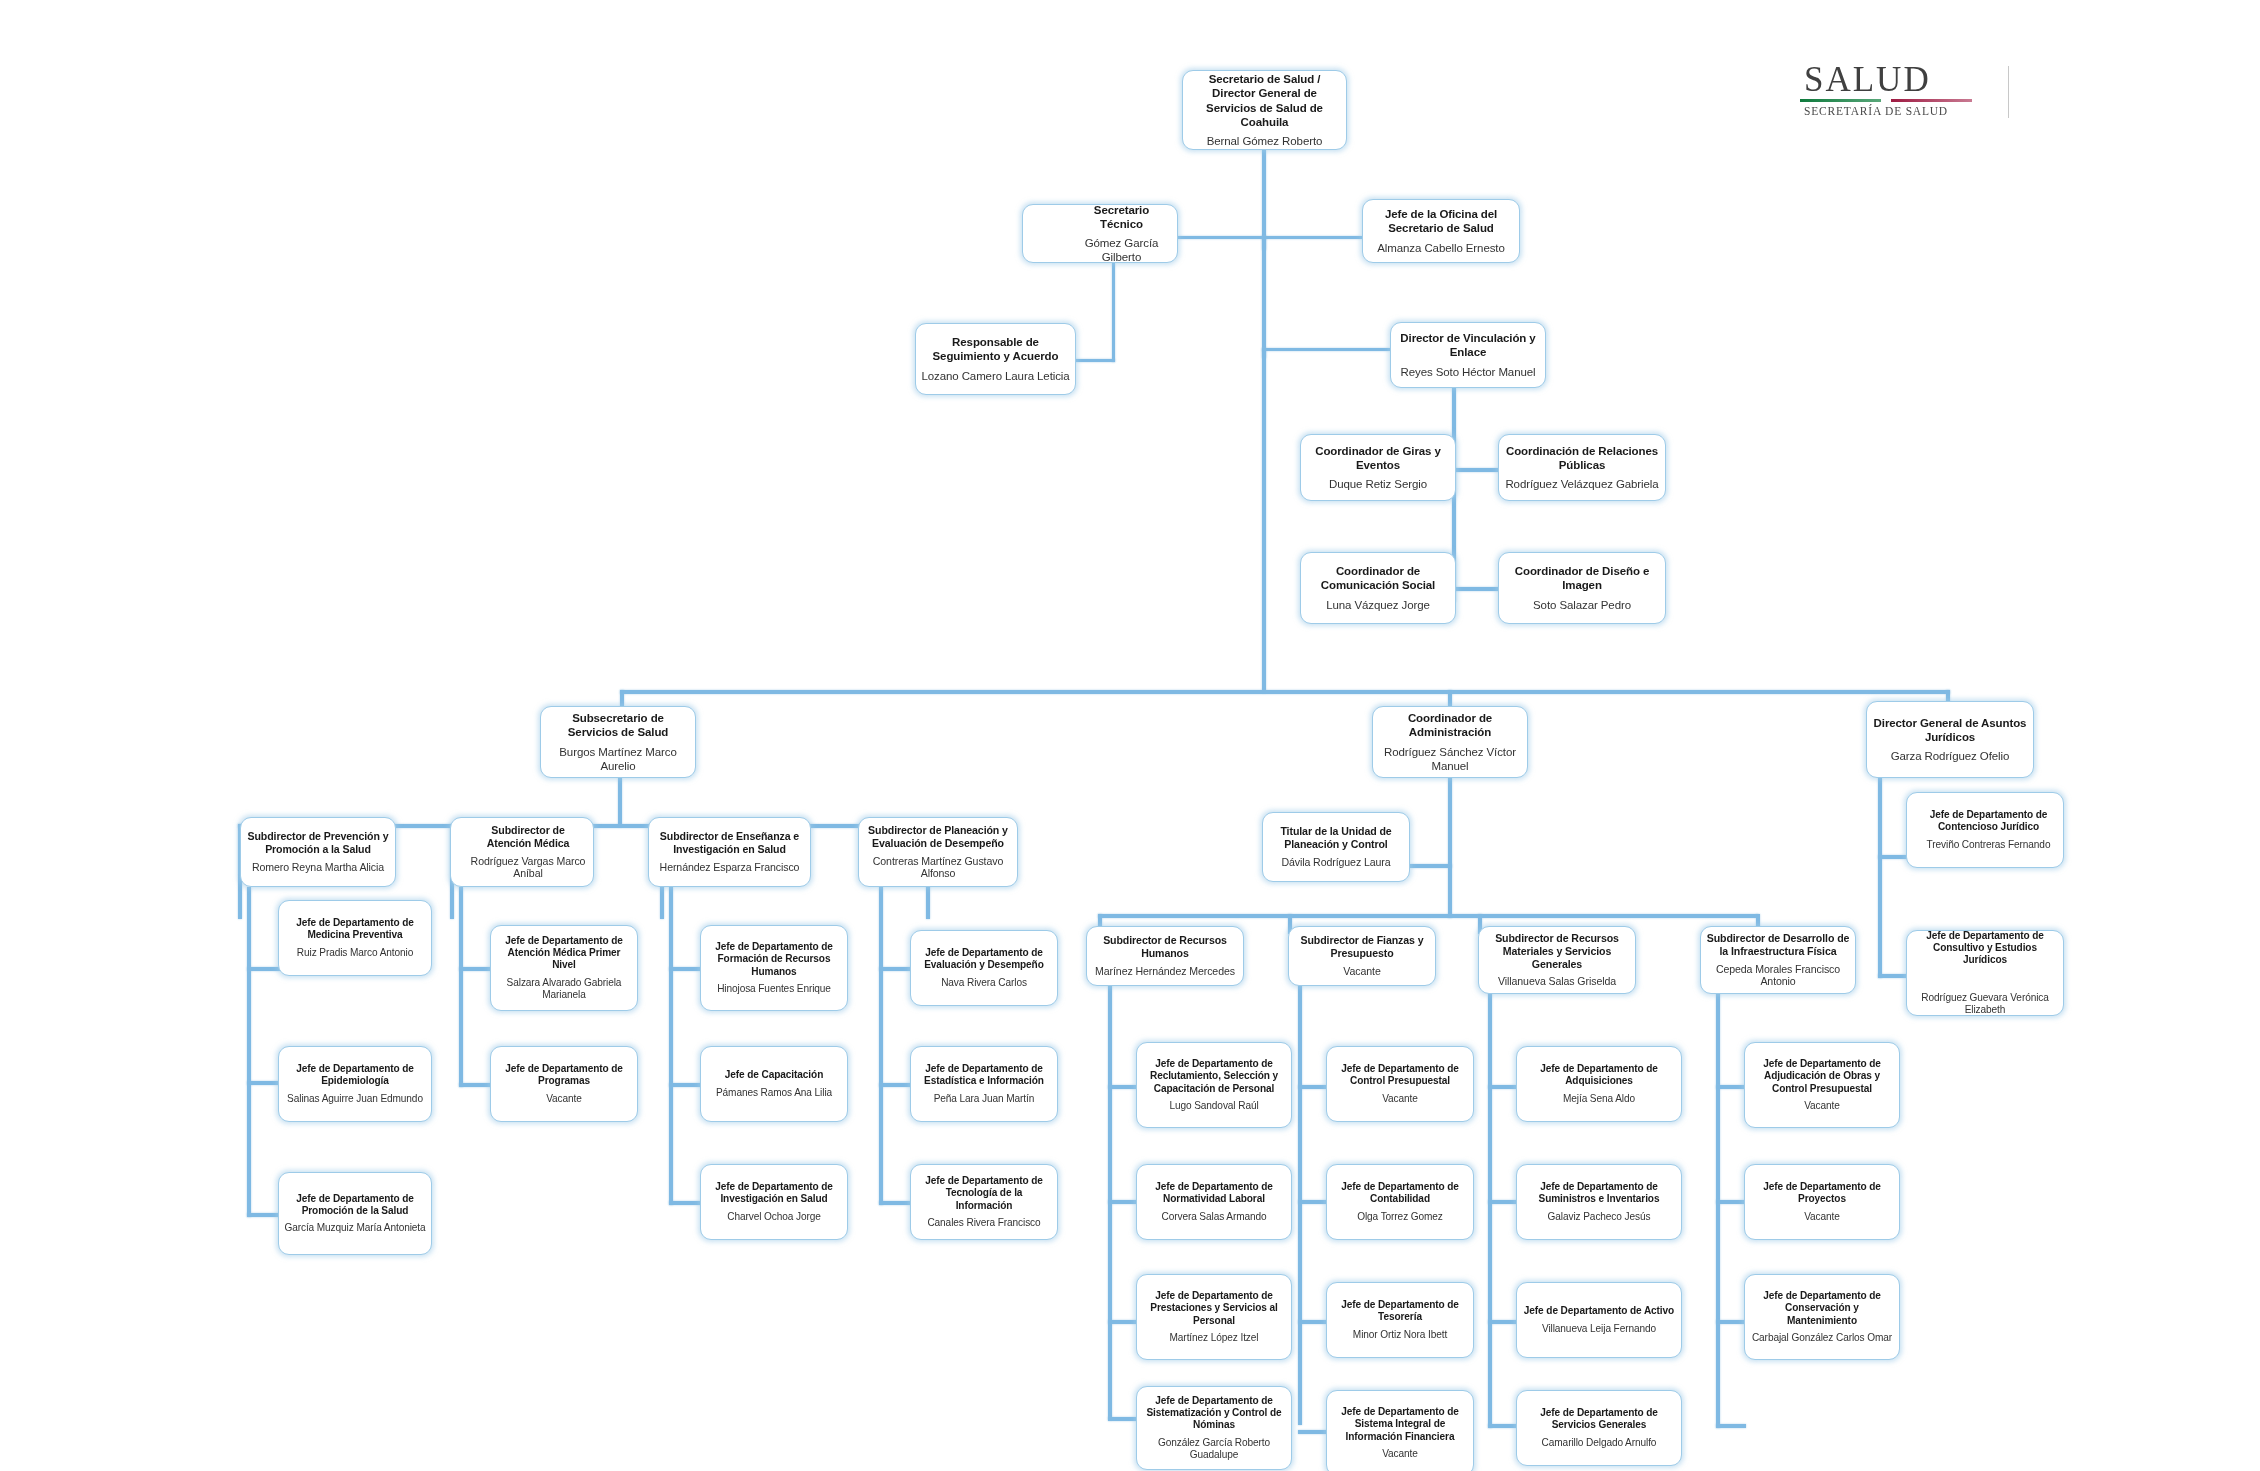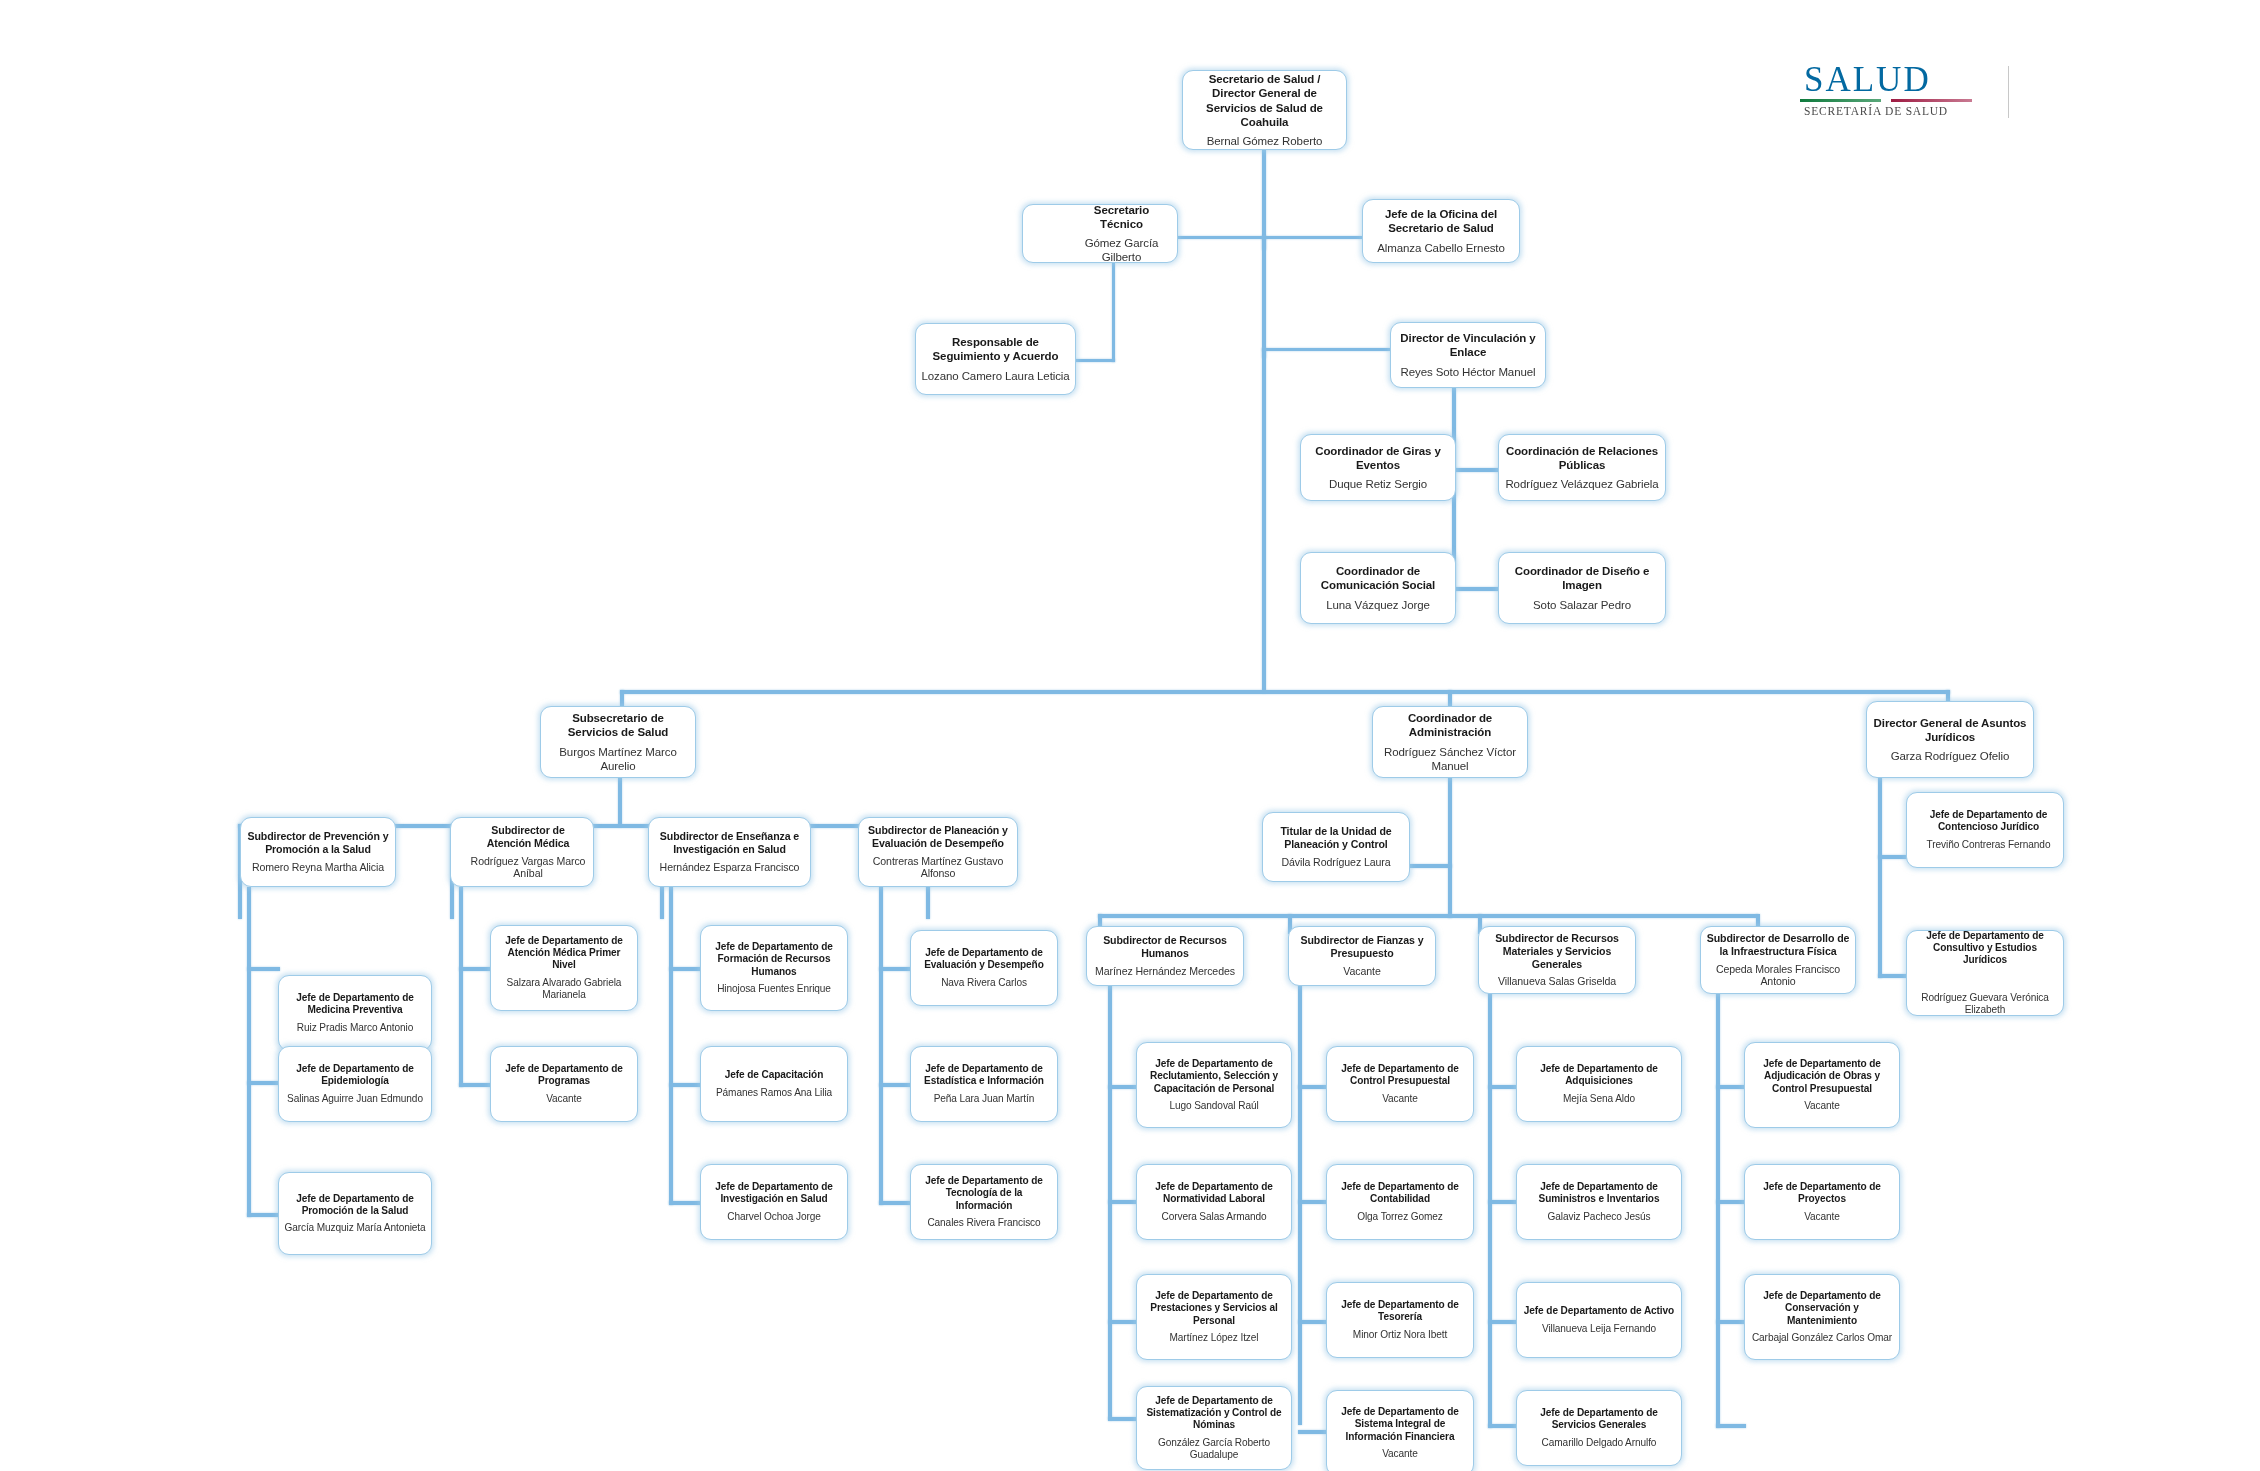--- a/index.html
+++ b/index.html
@@ -68,21 +68,21 @@
     position: absolute;
     left: 1800px;
     top: 62px;
     width: 200px;
     height: 58px;
   }
   #logo .salud-word {
     font-family: "Liberation Serif", serif;
     font-size: 35px;
     letter-spacing: 2px;
-    color: #0369a1;
+    color: #404040;
     line-height: 1;
     padding-left: 4px;
   }
   #logo .bars {
     display: flex;
     width: 172px;
     margin-top: 2px;
   }
   #logo .bar-green {
     flex: 1;
@@ -286,21 +286,21 @@
   <div class="node t-sm" style="left:648px; top:817px; width:163px; height:70px;">
     <div class="title">Subdirector de Enseñanza e Investigación en Salud</div>
     <div class="person">Hernández Esparza Francisco</div>
   </div>
 
   <div class="node t-sm" style="left:858px; top:817px; width:160px; height:70px;">
     <div class="title">Subdirector de Planeación y Evaluación de Desempeño</div>
     <div class="person">Contreras Martínez Gustavo Alfonso</div>
   </div>
 
-  <div class="node t-xs" style="left:278px; top:975px; width:154px; height:76px;">
+  <div class="node t-xs" style="left:278px; top:900px; width:154px; height:76px;">
     <div class="title">Jefe de Departamento de Medicina Preventiva</div>
     <div class="person">Ruiz Pradis Marco Antonio</div>
   </div>
 
   <div class="node t-xs" style="left:278px; top:1046px; width:154px; height:76px;">
     <div class="title">Jefe de Departamento de Epidemiología</div>
     <div class="person">Salinas Aguirre Juan Edmundo</div>
   </div>
 
   <div class="node t-xs" style="left:278px; top:1172px; width:154px; height:83px;">

